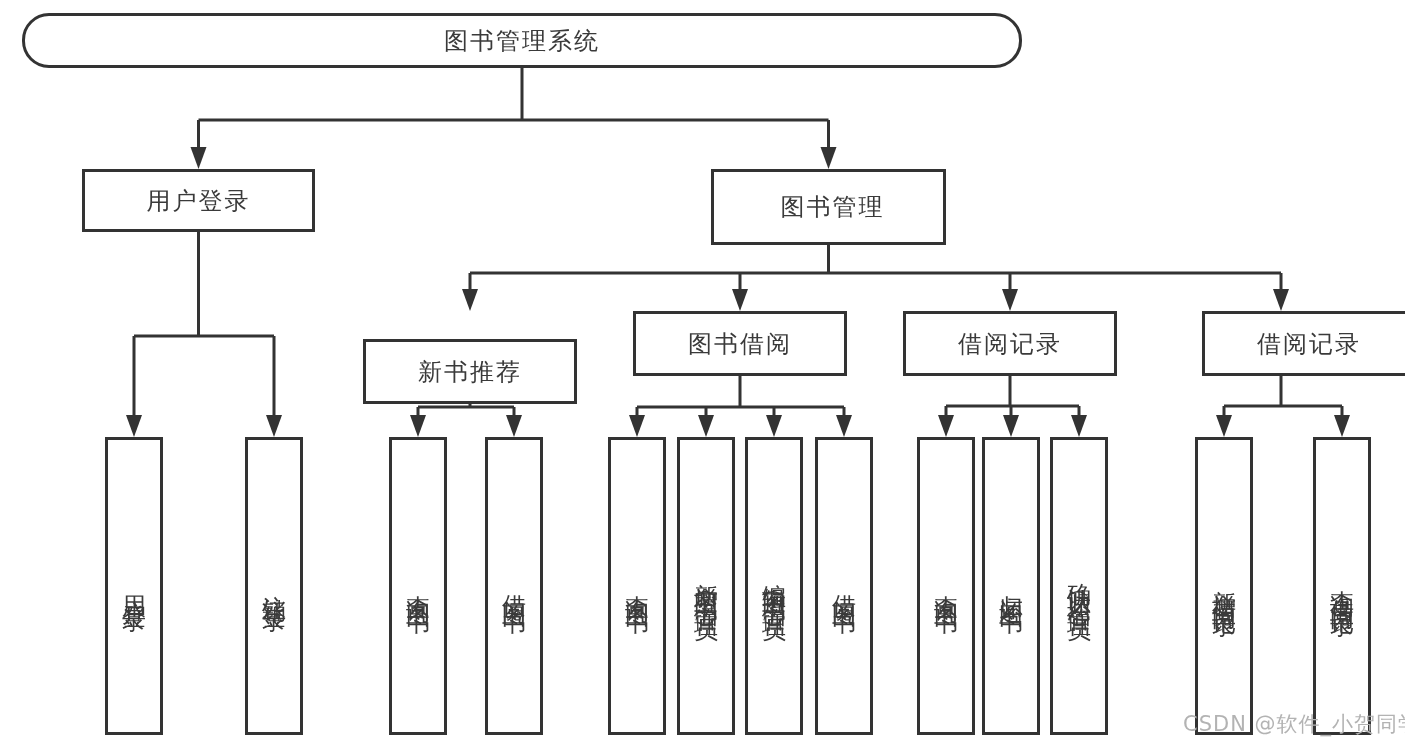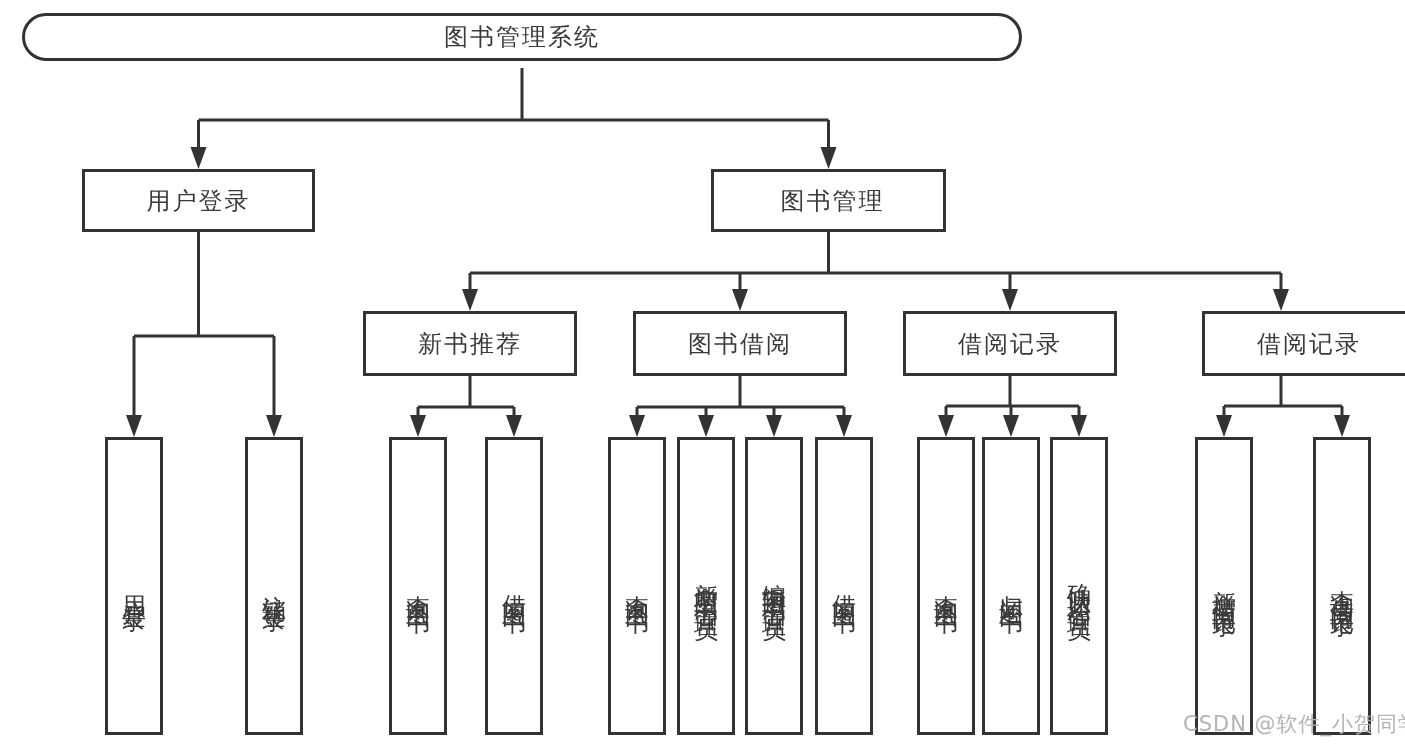--- a/index.html
+++ b/index.html
@@ -31,25 +31,25 @@
     letter-spacing: 2px;
     white-space: nowrap;
   }
   .v-box {
     font-size: 24px;
     letter-spacing: 5px;
     writing-mode: vertical-rl;
     text-orientation: mixed;
     line-height: 1;
   }
-  .root-box   { left: 22px;   top: 13px;  width: 1000px; height: 48px; border-radius: 27px; }
+  .root-box   { left: 22px;   top: 13px;  width: 1000px; height: 55px; border-radius: 27px; }
   .l2a        { left: 82px;   top: 169px; width: 233px;  height: 63px; }
-  .l2b        { left: 711px;  top: 169px; width: 235px;  height: 63px; padding-left: 8px; }
+  .l2b        { left: 711px;  top: 169px; width: 235px;  height: 76px; padding-left: 8px; }
   .l3         { top: 311px;   width: 214px; height: 65px; }
-  .l3a        { left: 363px; }
+  .l3a        { left: 363px; margin-top: 28px; }
   .l3b        { left: 633px; }
   .l3c        { left: 903px; }
   .l3d        { left: 1174px; margin-left: 28px; }
   .leaf       { top: 437px;   width: 58px;  height: 298px; }
   .leaf-1  { left: 105px; }
   .leaf-2  { left: 245px; }
   .leaf-3  { left: 389px; }
   .leaf-4  { left: 485px; }
   .leaf-5  { left: 608px; }
   .leaf-6  { left: 677px; }

